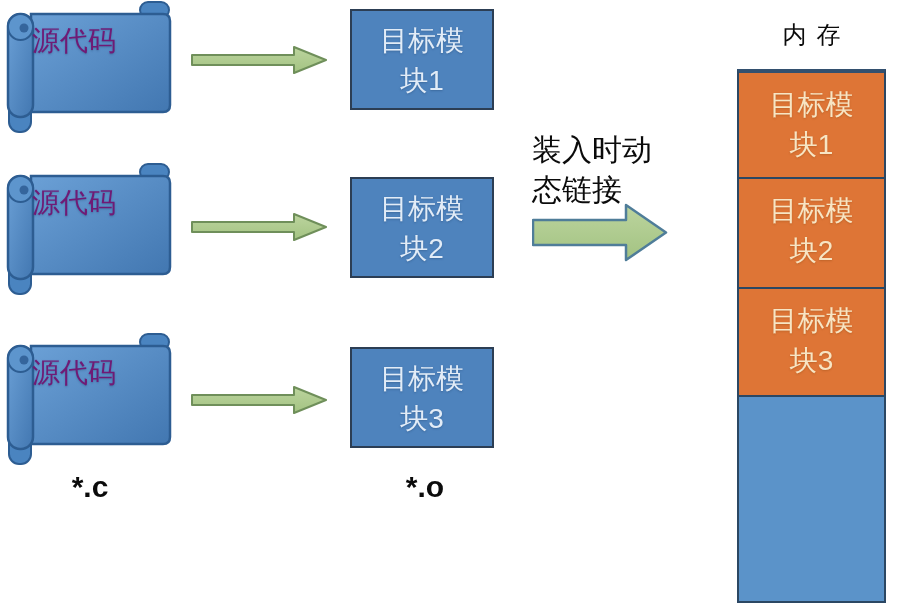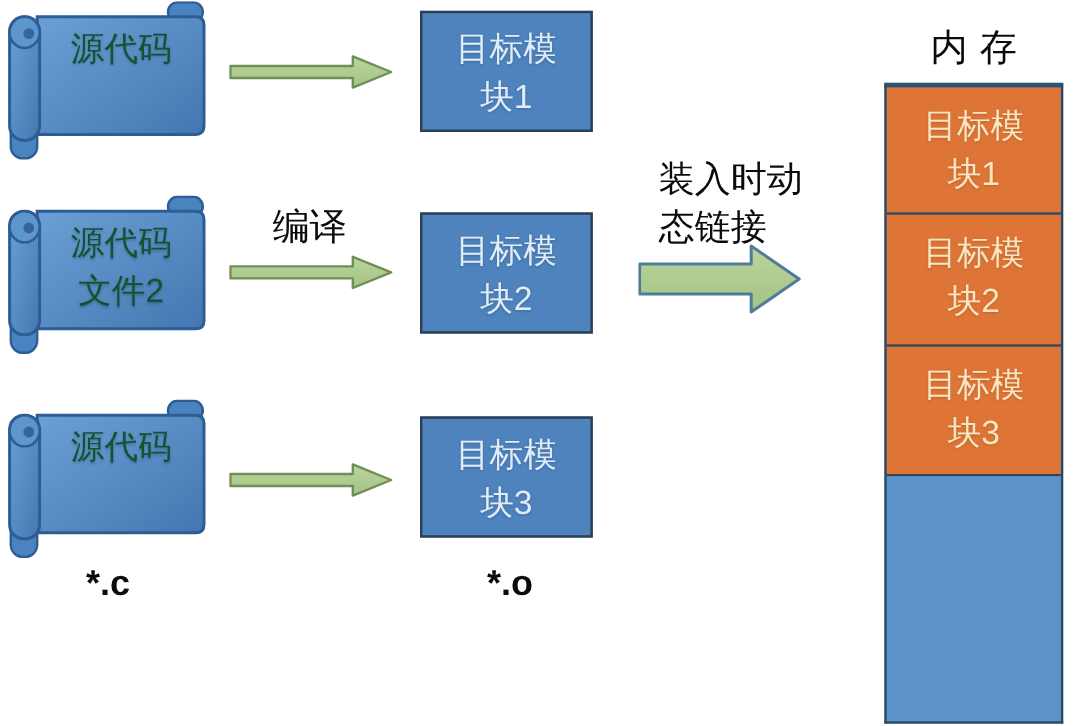--- a/index.html
+++ b/index.html
@@ -10,22 +10,22 @@
     position:relative;
     overflow:hidden;
   }
   .canvas { position:absolute; inset:0; }
 
   
   .scroll { position:absolute; left:4px; width:168px; height:133px; }
   .scroll svg { position:absolute; inset:0; }
   .scroll .txt {
     position:absolute; left:28px; right:2px; top:20px;
-    text-align:center; font-size:28px; line-height:40px;
-    color:#14532d; text-shadow:0 1px 2px rgba(30,60,100,.35);
+    text-align:left; font-size:28px; line-height:40px;
+    color:#701a75; text-shadow:0 1px 2px rgba(30,60,100,.35);
   }
   .scroll1 { top:1px; }
   .scroll2 { top:163px; }
   .scroll3 { top:333px; }
 
   
   .objbox {
     position:absolute; left:350px; width:144px; height:101px;
     box-sizing:border-box;
     background:#4e83bd;
@@ -48,36 +48,35 @@
   .compile-label {
     position:absolute; left:208px; top:168px; width:100px;
     text-align:center; font-size:31px; color:#0b0b0b;
     font-family:"Liberation Serif", serif;
   }
   .link-label {
     position:absolute; left:532px; top:130px; width:134px;
     font-size:30px; line-height:40px; color:#0b0b0b;
     word-break:break-all;
     font-family:"Liberation Serif", serif;
-    margin-left:17px;
   }
   .ext-label {
     position:absolute; top:470px; width:70px; text-align:center;
     font-size:30px; font-weight:bold; color:#0b0b0b;
   }
   .ext-c { left:55px; }
   .ext-o { left:390px; }
 
   
   .arrow-big { position:absolute; left:532px; top:203px; width:136px; height:59px; }
 
   
   .mem-title {
     position:absolute; left:737px; top:19px; width:149px;
-    text-align:center; font-size:31px; color:#0b0b0b;
+    text-align:center; font-size:24px; color:#0b0b0b;
     letter-spacing:10px; text-indent:10px;
     font-family:"Liberation Serif", serif;
   }
   .memory-col {
     position:absolute; left:737px; top:69px; width:149px; height:534px;
     box-sizing:border-box;
     border:2px solid #2b4763;
     border-top:4px solid #33506f;
     display:flex; flex-direction:column;
     background:#5b93c9;
@@ -131,21 +130,20 @@
     <svg viewBox="0 0 168 133">
       <rect x="136" y="1" width="29" height="16" rx="8" fill="#4a84c0" stroke="#2d5d92" stroke-width="2"></rect>
       <rect x="5" y="95" width="22" height="36" rx="10" fill="#4a84c0" stroke="#2d5d92" stroke-width="2"></rect>
       <path d="M27 13 H159 Q166 13 166 20 V104 Q166 111 159 111 H27 Z" fill="url(#gradBlue)" stroke="#2d5d92" stroke-width="2.5"></path>
       <rect x="4" y="13" width="25" height="103" rx="12" fill="url(#gradBlue)" stroke="#2d5d92" stroke-width="2.5"></rect>
       <ellipse cx="16.5" cy="26" rx="12.5" ry="13" fill="#5d95cd" stroke="#2d5d92" stroke-width="2"></ellipse>
       <circle cx="20" cy="27" r="4.5" fill="#35659c"></circle>
     </svg>
     <div class="txt">
       <div>源代码</div>
-      <div>文件2</div>
     </div>
   </div>
 
   <div class="scroll scroll3">
     <svg viewBox="0 0 168 133">
       <rect x="136" y="1" width="29" height="16" rx="8" fill="#4a84c0" stroke="#2d5d92" stroke-width="2"></rect>
       <rect x="5" y="95" width="22" height="36" rx="10" fill="#4a84c0" stroke="#2d5d92" stroke-width="2"></rect>
       <path d="M27 13 H159 Q166 13 166 20 V104 Q166 111 159 111 H27 Z" fill="url(#gradBlue)" stroke="#2d5d92" stroke-width="2.5"></path>
       <rect x="4" y="13" width="25" height="103" rx="12" fill="url(#gradBlue)" stroke="#2d5d92" stroke-width="2.5"></rect>
       <ellipse cx="16.5" cy="26" rx="12.5" ry="13" fill="#5d95cd" stroke="#2d5d92" stroke-width="2"></ellipse>
@@ -159,21 +157,20 @@
   <svg class="arrow-small arrow-small1" viewBox="0 0 137 32">
     <path d="M1 11 H103 V3 L135 16 L103 29 V21 H1 Z" fill="url(#gradGreen)" stroke="#6f8f5a" stroke-width="2" stroke-linejoin="round"></path>
   </svg>
   <svg class="arrow-small arrow-small2" viewBox="0 0 137 32">
     <path d="M1 11 H103 V3 L135 16 L103 29 V21 H1 Z" fill="url(#gradGreen)" stroke="#6f8f5a" stroke-width="2" stroke-linejoin="round"></path>
   </svg>
   <svg class="arrow-small arrow-small3" viewBox="0 0 137 32">
     <path d="M1 11 H103 V3 L135 16 L103 29 V21 H1 Z" fill="url(#gradGreen)" stroke="#6f8f5a" stroke-width="2" stroke-linejoin="round"></path>
   </svg>
 
-  <div class="compile-label">编译</div>
 
   <div class="objbox objbox1">
     <div>目标模</div>
     <div>块1</div>
   </div>
   <div class="objbox objbox2">
     <div>目标模</div>
     <div>块2</div>
   </div>
   <div class="objbox objbox3">

